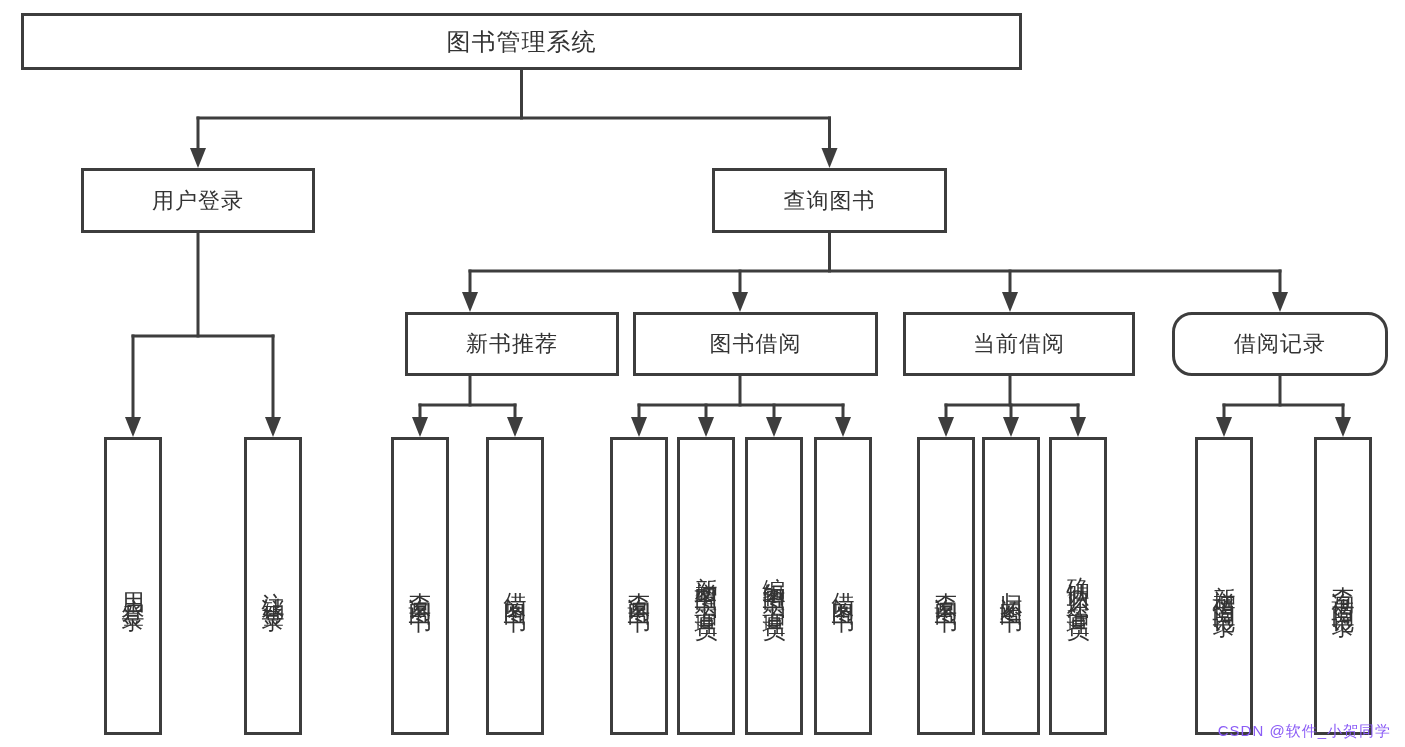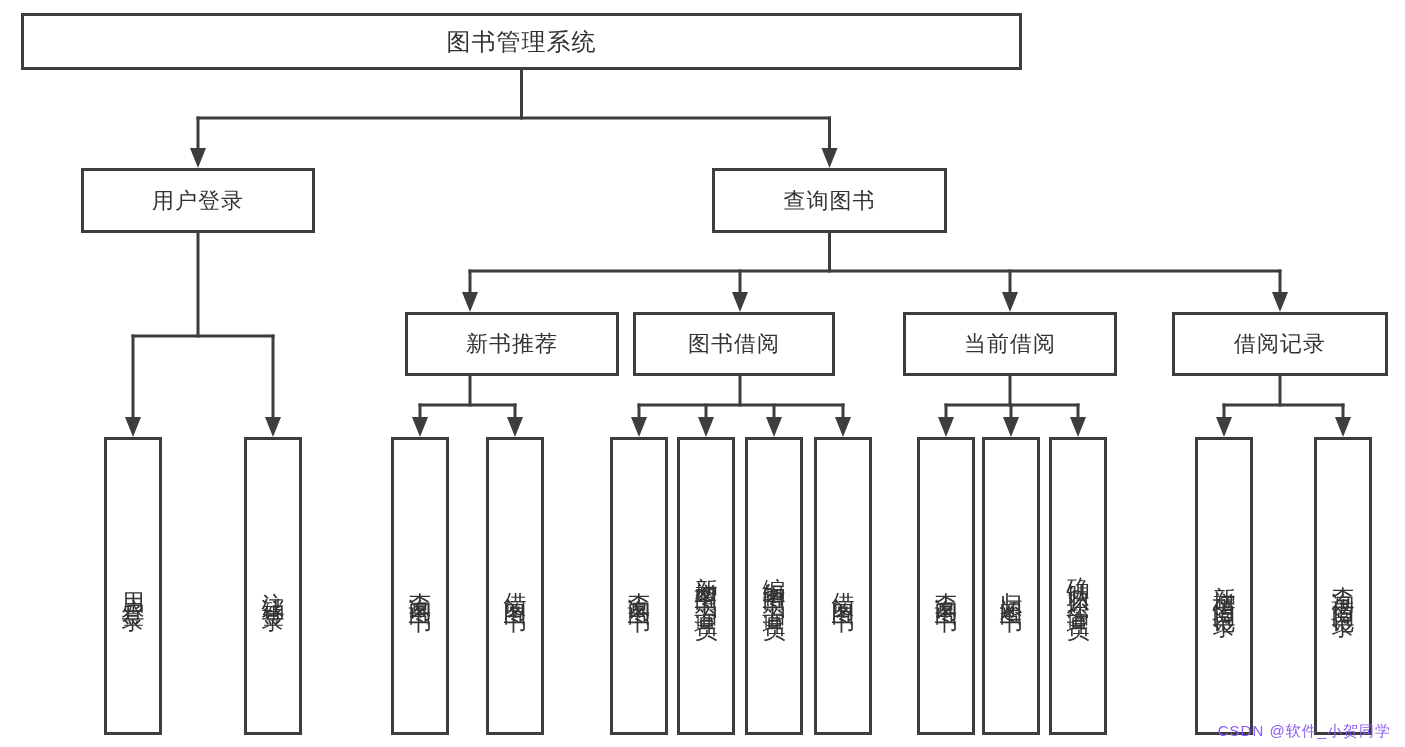--- a/index.html
+++ b/index.html
@@ -12,23 +12,23 @@
   .connectors polygon{fill:#3d3d3d;stroke:none;}
   .node{
     position:absolute;z-index:2;background:#ffffff;border:3px solid #3d3d3d;
     box-sizing:border-box;display:flex;align-items:center;justify-content:center;
     font-size:22px;letter-spacing:1px;white-space:nowrap;
   }
   .n-root{left:21px;top:13px;width:1001px;height:57px;font-size:24px;}
   .n-user{left:81px;top:168px;width:234px;height:65px;}
   .n-mgmt{left:712px;top:168px;width:235px;height:65px;}
   .n-rec{left:363px;top:312px;width:214px;height:64px;margin-left:42px;}
-  .n-bor{left:633px;top:312px;width:202px;height:64px;}
-  .n-cur{left:903px;top:312px;width:214px;height:64px;}
-  .n-rcd{left:1172px;top:312px;width:216px;height:64px;}
+  .n-bor{left:633px;top:312px;width:245px;height:64px;}
+  .n-cur{left:903px;top:312px;width:232px;height:64px;}
+  .n-rcd{left:1172px;top:312px;width:216px;height:64px;border-radius:20px;}
   .leaf{
     position:absolute;z-index:2;top:437px;width:58px;height:298px;background:#ffffff;
     border:3px solid #3d3d3d;box-sizing:border-box;
     display:flex;align-items:center;justify-content:center;
   }
   .leaf span{
     writing-mode:vertical-rl;text-orientation:mixed;
     font-size:23px;letter-spacing:6px;line-height:1;white-space:nowrap;
   }
   .f1{left:104px}.f2{left:244px}.f3{left:391px}.f4{left:486px}

